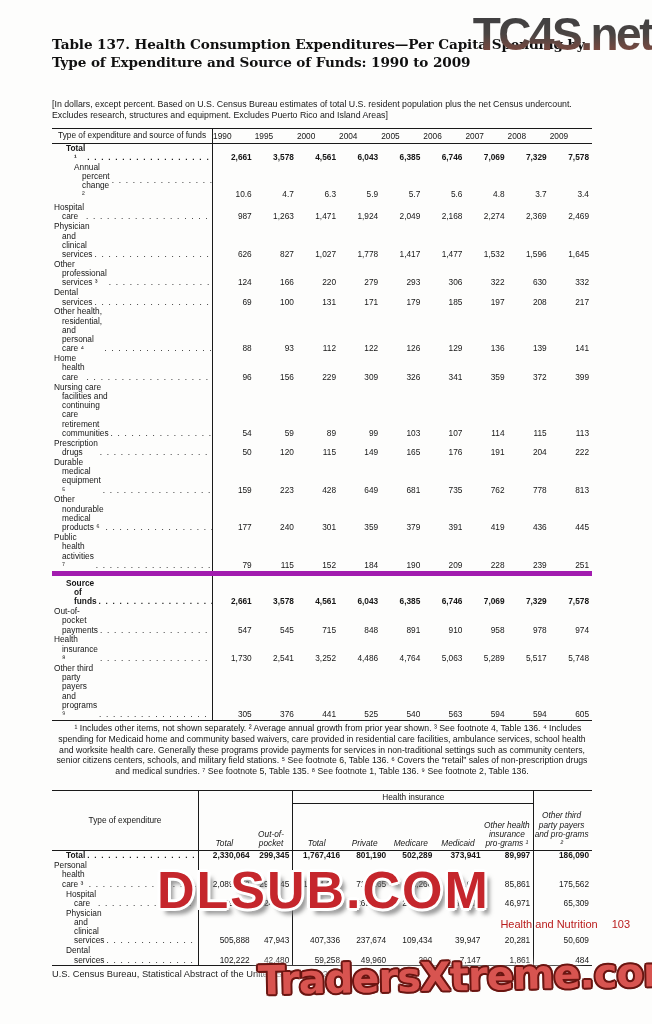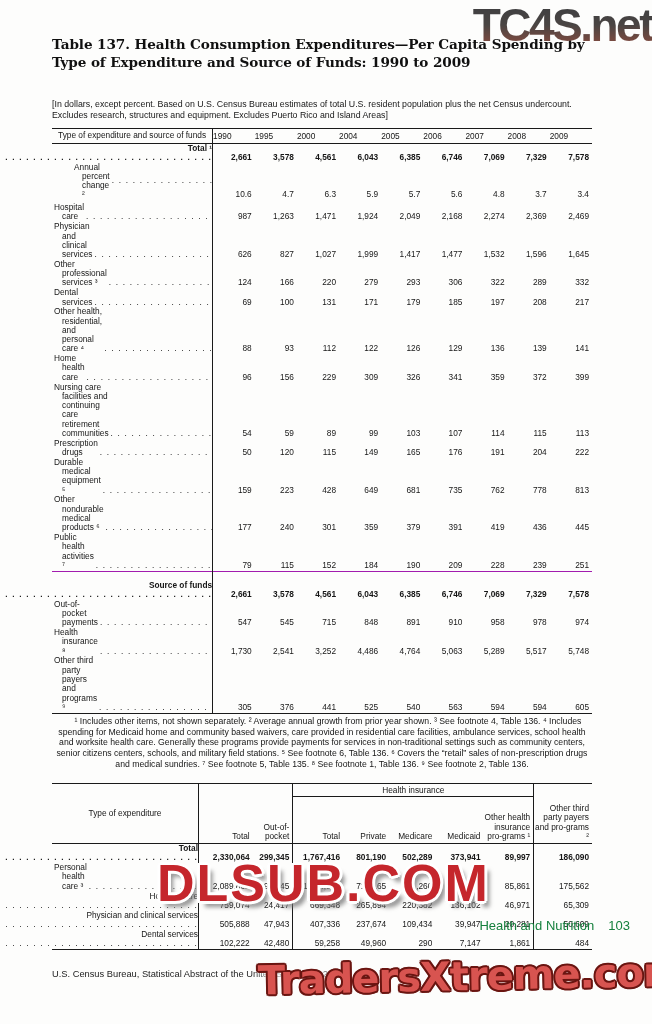--- a/index.html
+++ b/index.html
@@ -26,44 +26,44 @@
 
   table.dt {
     border-collapse:collapse; width:100%; table-layout:fixed;
     border-top:1.4px solid #1a1a1a; border-bottom:1.4px solid #1a1a1a;
   }
   table.dt thead { border-bottom:1px solid #1a1a1a; }
   th,td { font-size:8.3px; font-weight:normal; vertical-align:bottom; }
   .vr { border-right:1px solid #1a1a1a;margin-left:31px; }
   .stubh { text-align:center; vertical-align:middle; padding:2px; line-height:1.15; }
   th.yr { text-align:left; padding:2px 2px 2px 0; }
-  .sh { text-align:right; vertical-align:bottom; padding:0 3px 2px 0; line-height:1.12; }
+  .sh { text-align:center; vertical-align:bottom; padding:0 3px 2px 0; line-height:1.12;font-style:italic; }
   .gh { text-align:center; vertical-align:middle; border-bottom:1px solid #1a1a1a; padding:1px 0; }
   .t138 thead tr:first-child { height:13px; }
   .t138 thead tr:nth-child(2) { height:47px; }
 
   td.n { text-align:right; padding:0 3px 0.5px 0; line-height:1.12; white-space:nowrap; }
   td.stub { padding:0 0 0.5px 0; }
   .sw { display:flex; align-items:flex-end; line-height:1.12; }
   .lb { padding-left:8px; text-indent:-8px; }
-  .i0 { padding-left:2px; } .i1 { padding-left:14px;flex-direction:column; } .i2 { padding-left:22px;align-items:center; }
+  .i0 { padding-left:2px; } .i1 { padding-left:14px; } .i2 { padding-left:22px;align-items:center; }
   .dots { flex:1 1 auto; overflow:hidden; white-space:nowrap; letter-spacing:1.2px; padding-left:2px; color:#1a1a1a; }
   tr.b td, tr.b .lb { font-weight:bold; }
   tr.g td { padding-top:3px; }
-  tr.r td { border-top:1px solid #a21caf; padding-top:9px; }
+  tr.r td { border-top:5px solid #a21caf; padding-top:3px; }
 
   .fn { font-size:8.7px; line-height:1.22; text-indent:12px; margin-top:2.5px;text-align:center; }
 
-  .pg-right { position:absolute; top:918px; right:22px; font-size:13px; color:#15803d; }
+  .pg-right { position:absolute; top:918px; right:22px; font-size:11px; color:#b91c1c; }
   .pg-right .num { margin-left:14px; }
   .imprint { position:absolute; top:969px; left:52px; font-size:9.3px; color:#1c1c1c; }
 
   
   .wm-top {
-    position:absolute; top:2px; right:0; z-index:6;
+    position:absolute; top:11px; right:0; z-index:6;
     font-family:"Liberation Sans","DejaVu Sans",sans-serif;
     font-weight:bold; font-size:46px; line-height:1; letter-spacing:-2.5px;
     color:#54433f;
   }
   @supports (-webkit-background-clip:text) {
     .wm-top {
       background:linear-gradient(180deg,#3f3f41 10%,#4a4543 50%,#7c4a40 88%);
       -webkit-background-clip:text; background-clip:text; color:transparent;
     }
   }
@@ -178,42 +178,42 @@
           <tr>
             <td class="stub vr">
               <div class="sw i0">
                 <span class="lb">Physician and clinical services</span>
                 <span class="dots">. . . . . . . . . . . . . . . . . . . . . . . . . . . . . . . . . . . . . . . . . . . . . . . . . . . . . . . . . . . . . . . . . . . . . . . . . . . . . . . . . . . . . . . . . . </span>
               </div>
             </td>
             <td class="n">626</td>
             <td class="n">827</td>
             <td class="n">1,027</td>
-            <td class="n">1,999</td>
+            <td class="n">1,778</td>
             <td class="n">1,417</td>
             <td class="n">1,477</td>
             <td class="n">1,532</td>
             <td class="n">1,596</td>
             <td class="n">1,645</td>
           </tr>
           <tr>
             <td class="stub vr">
               <div class="sw i0">
                 <span class="lb">Other professional services ³</span>
                 <span class="dots">. . . . . . . . . . . . . . . . . . . . . . . . . . . . . . . . . . . . . . . . . . . . . . . . . . . . . . . . . . . . . . . . . . . . . . . . . . . . . . . . . . . . . . . . . . </span>
               </div>
             </td>
             <td class="n">124</td>
             <td class="n">166</td>
             <td class="n">220</td>
             <td class="n">279</td>
             <td class="n">293</td>
             <td class="n">306</td>
             <td class="n">322</td>
-            <td class="n">289</td>
+            <td class="n">630</td>
             <td class="n">332</td>
           </tr>
           <tr>
             <td class="stub vr">
               <div class="sw i0">
                 <span class="lb">Dental services</span>
                 <span class="dots">. . . . . . . . . . . . . . . . . . . . . . . . . . . . . . . . . . . . . . . . . . . . . . . . . . . . . . . . . . . . . . . . . . . . . . . . . . . . . . . . . . . . . . . . . . </span>
               </div>
             </td>
             <td class="n">69</td>

